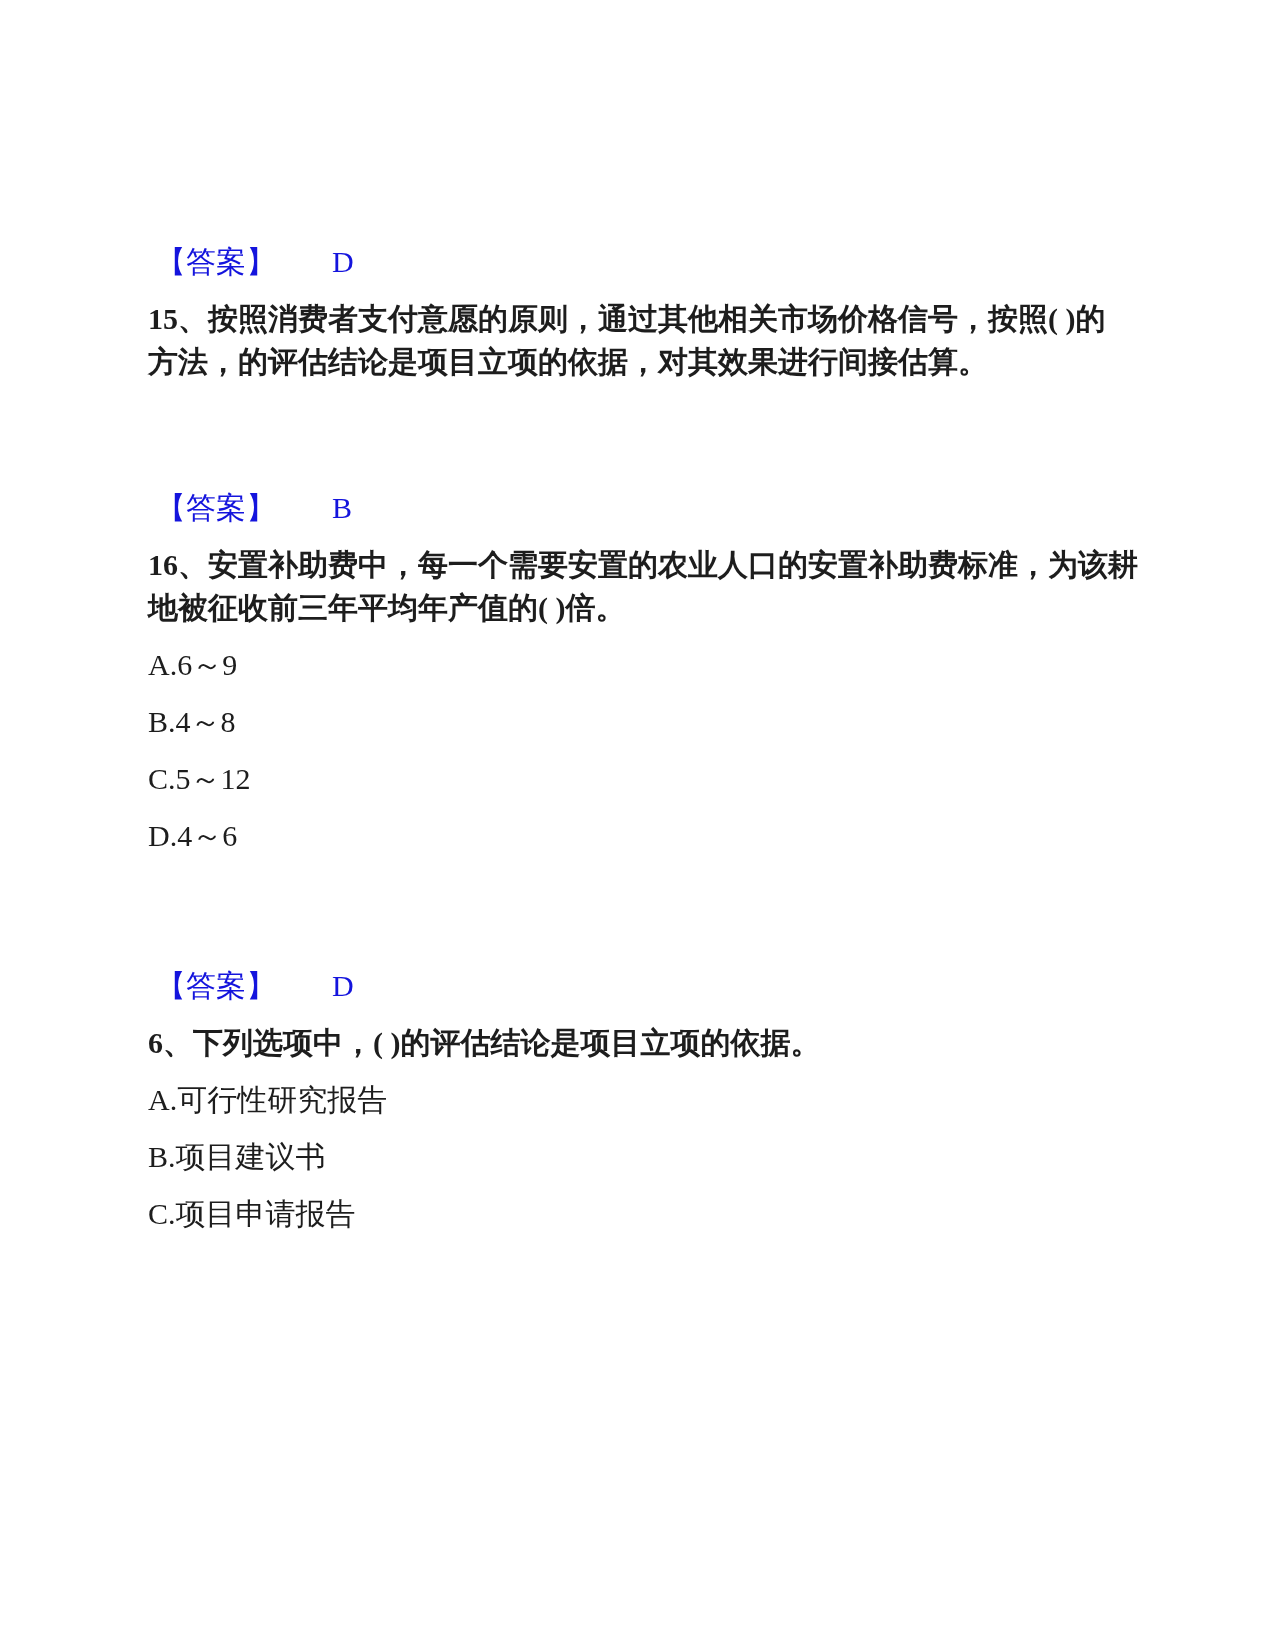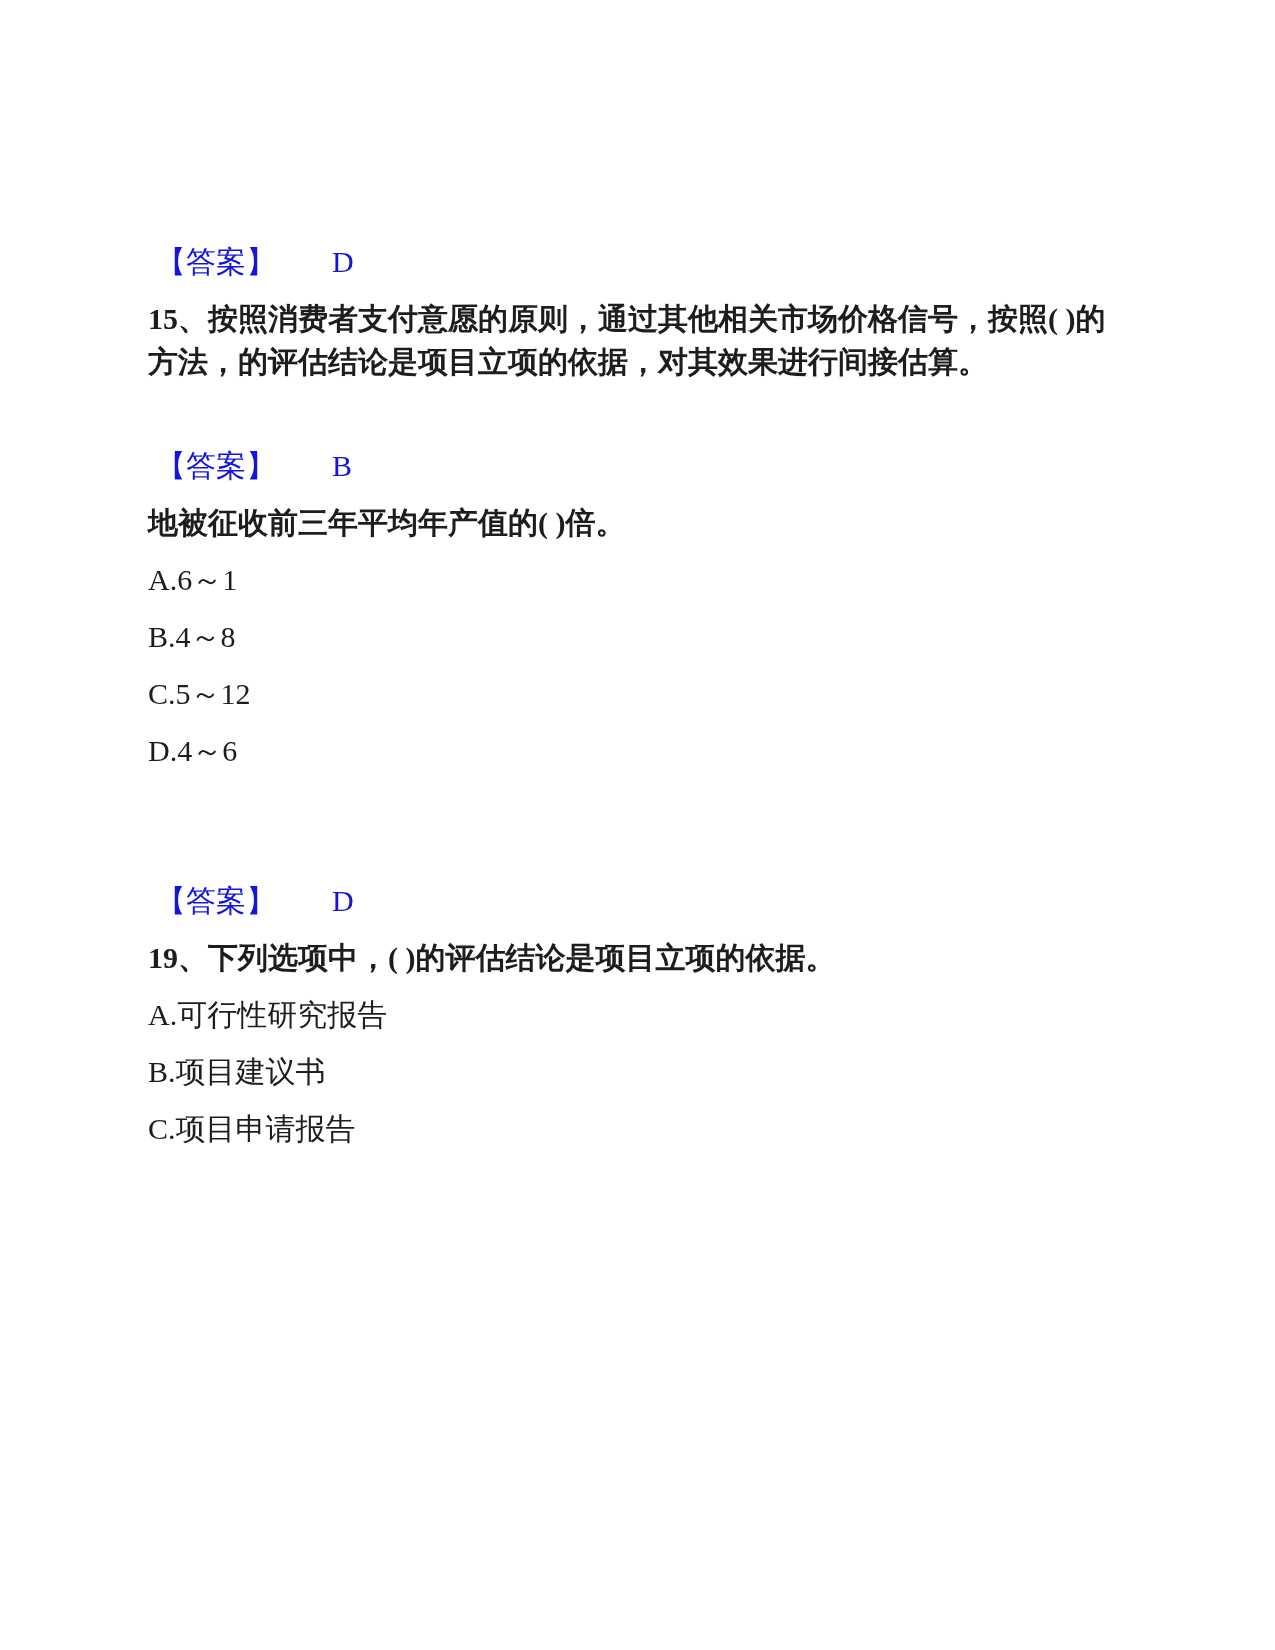--- a/index.html
+++ b/index.html
@@ -39,21 +39,21 @@
   .options {
     margin-top: 14px;
   }
   .option {
     white-space: nowrap;
   }
   .option + .option {
     margin-top: 14px;
   }
   .qa-block.second {
-    margin-top: 61px;
+    margin-top: 103px;
   }
   .qa-block.third {
     margin-top: 107px;
   }
 </style>
 </head>
 <body>
 
 <div class="page">
 
@@ -65,36 +65,37 @@
       <div class="q-line">15、按照消费者支付意愿的原则，通过其他相关市场价格信号，按照( )的</div>
       <div class="q-line">方法，的评估结论是项目立项的依据，对其效果进行间接估算。</div>
     </div>
   </section>
 
   <section class="qa-block second">
     <div class="answer-line">
       <span class="ans-label">【答案】</span><span class="ans-value">B</span>
     </div>
     <div class="q-text">
+      <div class="q-line">16、安置补助费中，每一个需要安置的农业人口的安置补助费标准，为该耕</div>
       <div class="q-line">地被征收前三年平均年产值的( )倍。</div>
     </div>
     <div class="options">
-      <div class="option">A.6～1</div>
+      <div class="option">A.6～9</div>
       <div class="option">B.4～8</div>
       <div class="option">C.5～12</div>
       <div class="option">D.4～6</div>
     </div>
   </section>
 
   <section class="qa-block third">
     <div class="answer-line">
       <span class="ans-label">【答案】</span><span class="ans-value">D</span>
     </div>
     <div class="q-text">
-      <div class="q-line">19、下列选项中，( )的评估结论是项目立项的依据。</div>
+      <div class="q-line">6、下列选项中，( )的评估结论是项目立项的依据。</div>
     </div>
     <div class="options">
       <div class="option">A.可行性研究报告</div>
       <div class="option">B.项目建议书</div>
       <div class="option">C.项目申请报告</div>
     </div>
   </section>
 
 </div>
 

